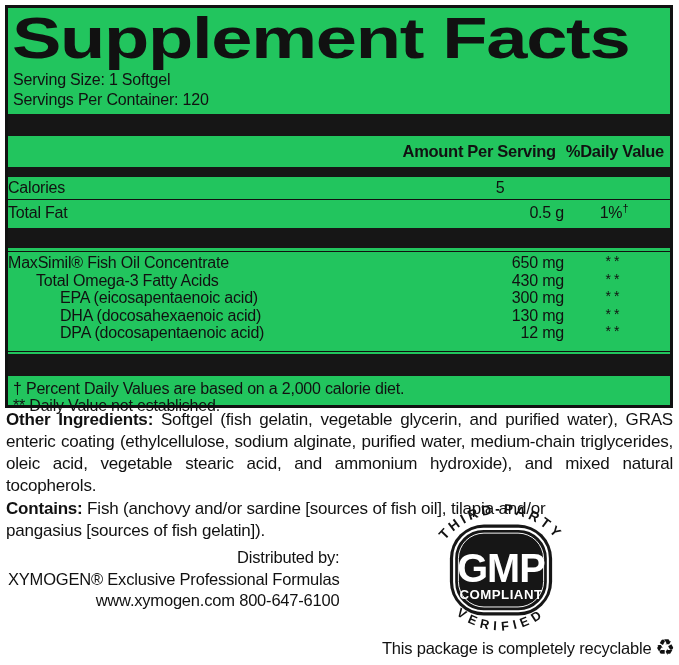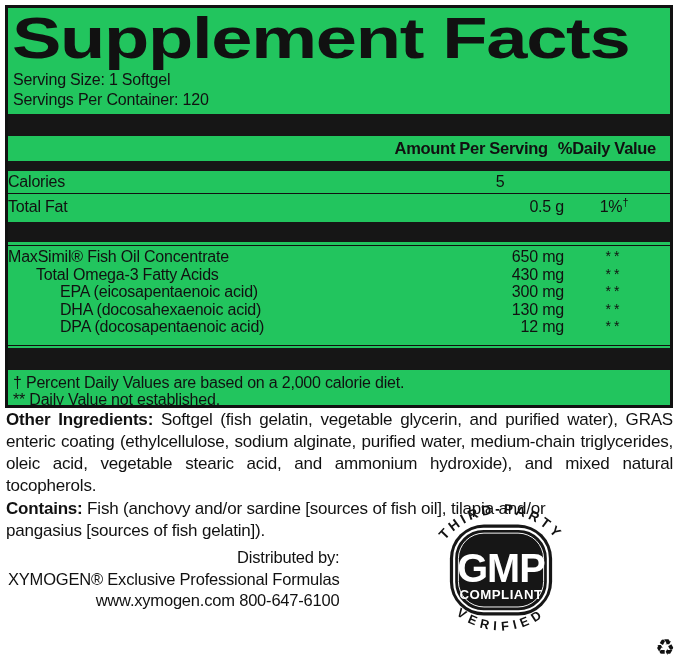--- a/index.html
+++ b/index.html
@@ -28,37 +28,37 @@
   .serving-info { margin:4px 0 0 5px; font-size:16px; line-height:19.5px; letter-spacing:-0.2px; }
 
   .bar { background:#161616; width:100%; }
   .bar1 { height:22px; margin-top:5px; }
   .bar2 { height:10px; }
   .bar3 { height:20px; margin-top:2px; }
   .bar4 { height:22px; margin-top:2px; }
 
   .hdr-row {
     display:flex; justify-content:flex-end; align-items:center;
-    height:25px; padding-right:14px;
+    height:31px; padding-right:6px;
     font-size:16.5px; font-weight:bold; letter-spacing:-0.3px;
   }
   .hdr-amt { margin-right:10px; }
 
   .row {
     display:flex; align-items:baseline;
     padding-left:0; padding-right:6px;
     font-size:16px; letter-spacing:-0.2px;
   }
   .row .c-name { flex:1; white-space:nowrap; }
   .row .c-amt { width:128px; text-align:right; white-space:nowrap; }
   .row .c-amt.center { text-align:center; }
   .row .c-dv { width:100px; text-align:center; white-space:nowrap; }
   .row-cal { height:23px; line-height:22px; border-bottom:1px solid #111; }
   .row-fat { height:26px; line-height:25px; }
-  .row-nut { height:17.5px; line-height:17.5px; }
+  .row-nut { height:17.5px; line-height:17.5px;align-items:center; }
   .hairline { border-top:1px solid #111; margin:0; }
   .hl-top { margin-top:3px; margin-bottom:2px; }
   .hl-bottom { margin-top:9px; }
 
   .stars { letter-spacing:3px; font-size:14px; position:relative; top:-1px; }
   .dv-sup { font-size:11px; vertical-align:super; line-height:0; }
 
   .footnotes { padding:4px 0 0 5px; font-size:16px; line-height:17.5px; letter-spacing:-0.2px; }
 
   
@@ -177,14 +177,15 @@
     <rect x="36" y="35" width="90" height="78" rx="27" ry="27" fill="none" stroke="#ffffff" stroke-width="1"></rect>
     <text x="81" y="87" text-anchor="middle" fill="#ffffff" font-size="42" font-weight="900" letter-spacing="-1" font-family="Liberation Sans, DejaVu Sans, sans-serif" id="gmpText">GMP</text>
     <text x="81" y="105" text-anchor="middle" fill="#ffffff" font-size="14" font-weight="bold" letter-spacing="0.5" font-family="Liberation Sans, DejaVu Sans, sans-serif" id="compliantText">COMPLIANT</text>
     <text font-size="13.5" font-weight="bold" fill="#111" letter-spacing="5" font-family="Liberation Sans, DejaVu Sans, sans-serif">
       <textPath href="#arcBot" startOffset="50%" text-anchor="middle" id="arcBotText">VERIFIED</textPath>
     </text>
   </svg>
 </div>
 
 <div class="recycle-line">
+  <span>This package is completely recyclable</span>
   <span class="recycle-glyph">♻</span>
 </div>
 
 </body></html>

